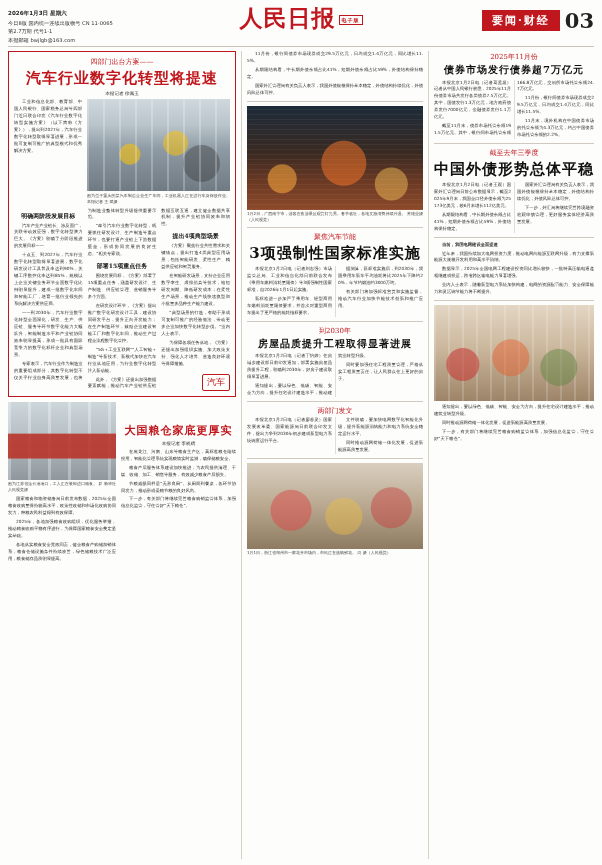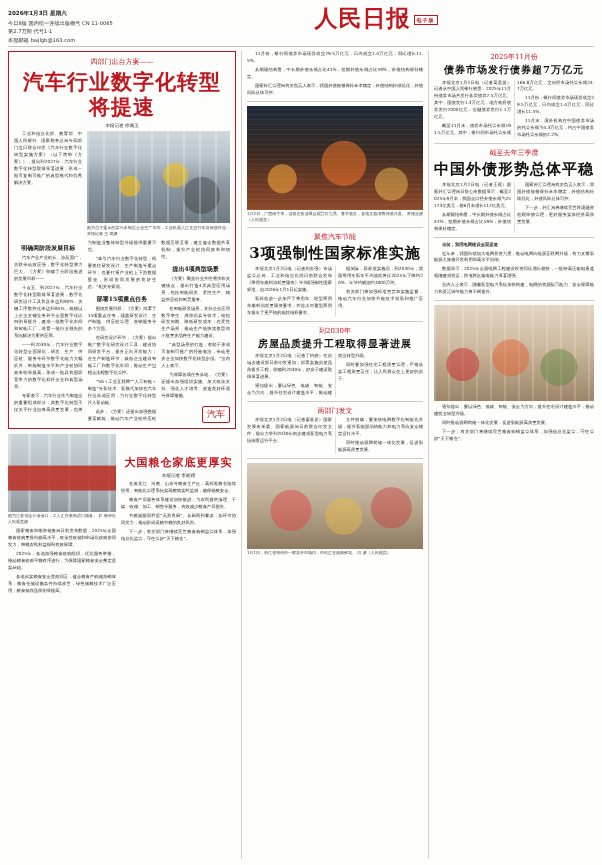--- a/index.html
+++ b/index.html
@@ -35,21 +35,21 @@
 
   .rule-v{width:1px;background:#d6d0c6;}
 
   
   .tx{font-size:4.3px;line-height:1.62;color:#2a2a2a;text-align:justify;
       font-family:"DejaVu Sans","Liberation Sans",sans-serif;word-break:break-all;}
   .tx p{margin:0 0 2px 0;text-indent:8px;}
   .byline{font-size:4.6px;text-align:center;color:#333;margin:3px 0;}
   .kicker{font-size:7px;color:#c0161d;text-align:center;margin:1px 0;
           font-family:"DejaVu Serif","Liberation Serif",serif;}
-  .hl{font-size:21px;color:#c0161d;font-weight:bold;text-align:center;letter-spacing:1px;
+  .hl{font-size:15px;color:#c0161d;font-weight:bold;text-align:center;letter-spacing:1px;
       font-family:"DejaVu Serif","Liberation Serif",serif;line-height:1.2;margin:2px 0 4px 0;}
   .hl2{font-size:15px;color:#111;font-weight:bold;text-align:center;letter-spacing:1px;
       font-family:"DejaVu Serif","Liberation Serif",serif;line-height:1.25;margin:2px 0 3px 0;}
   .hl3{font-size:10px;color:#111;font-weight:bold;text-align:center;letter-spacing:1px;
       font-family:"DejaVu Serif","Liberation Serif",serif;line-height:1.25;margin:2px 0 3px 0;}
   .subhead{font-size:6px;font-weight:bold;text-align:center;margin:4px 0 2px 0;color:#111;
       font-family:"DejaVu Serif","Liberation Serif",serif;}
   .hr{height:1px;background:#cfc9bf;margin:4px 0;}
 
   .framebox{border:1.5px solid #c0161d;padding:4px 5px 5px 5px;}
@@ -112,20 +112,24 @@
       <div class="date">2026年1月3日   星期六</div>
       <div>今日8版  国内统一连续出版物号 CN 11-0065</div>
       <div>第2.7万期  代号1-1</div>
       <div>本报邮箱  bwjlgb@163.com</div>
     </div>
     <div class="mast-mid">
       <div class="logo">
         <span>人民日报</span><span class="logo-sub">电子版</span>
       </div>
     </div>
+    <div class="mast-right">
+      <div class="section-title">要闻·财经</div>
+      <div class="page-no">03</div>
+    </div>
   </div>
 
   <div class="body">
 
     <div class="col colA">
 
       <div class="framebox">
         <div class="kicker">四部门出台方案——</div>
         <div class="hl">汽车行业数字化转型将提速</div>
         <div class="byline">本报记者    徐佩玉</div>

